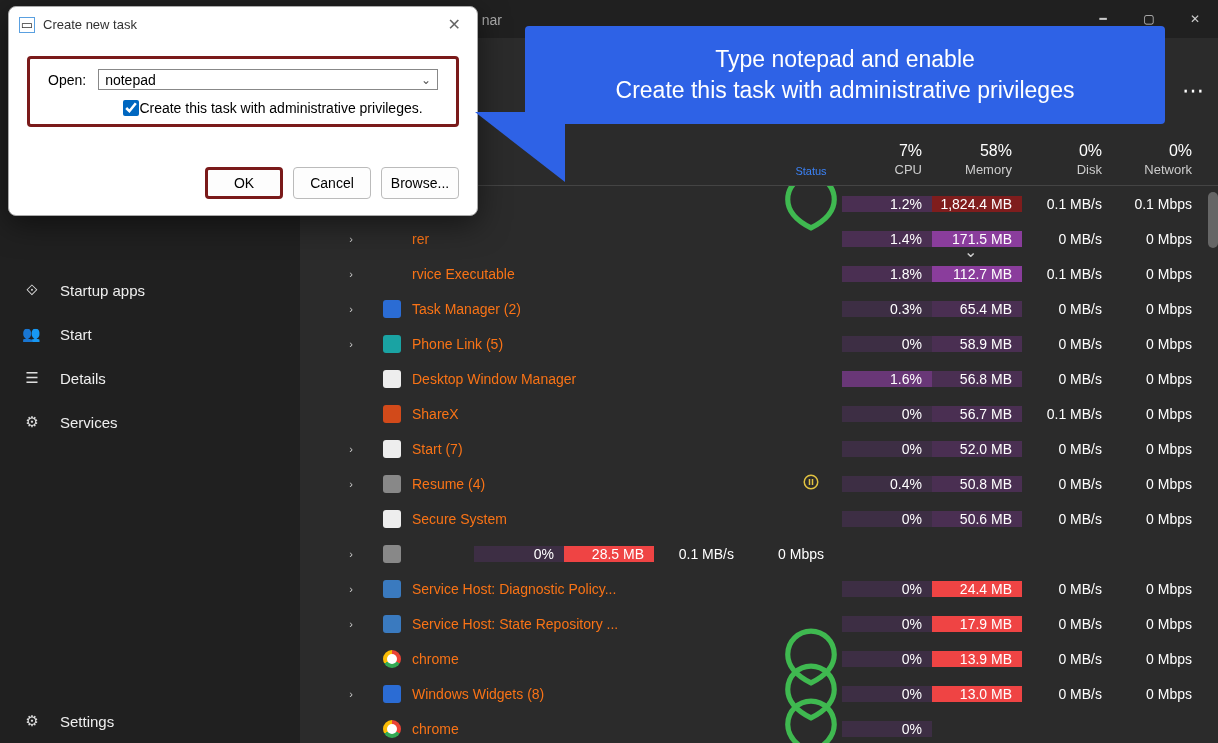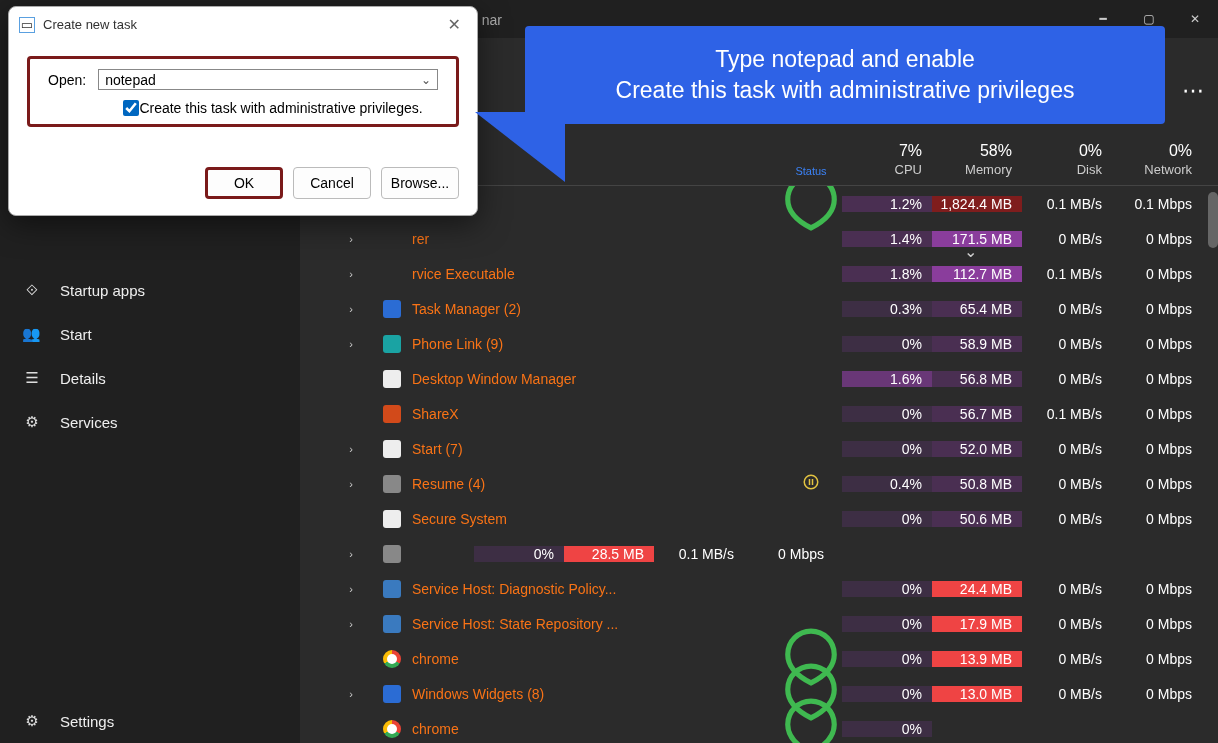--- a/index.html
+++ b/index.html
@@ -199,21 +199,21 @@
           <span class="cell disk">0 MB/s</span>
           <span class="cell net">0 Mbps</span>
           <span style="width:16px"></span>
         </div>
         <div class="row">
           <span class="expand">›</span>
           <span class="indent"></span>
           <span class="icon">
             <span class="ico-sq ico-teal"></span>
           </span>
-          <span class="name">Phone Link (9)</span>
+          <span class="name">Phone Link (5)</span>
           <span class="status"></span>
           <span class="cell cpu">0%</span>
           <span class="cell mem heat-1">58.9 MB</span>
           <span class="cell disk">0 MB/s</span>
           <span class="cell net">0 Mbps</span>
           <span style="width:16px"></span>
         </div>
         <div class="row">
           <span class="expand"></span>
           <span class="indent"></span>

